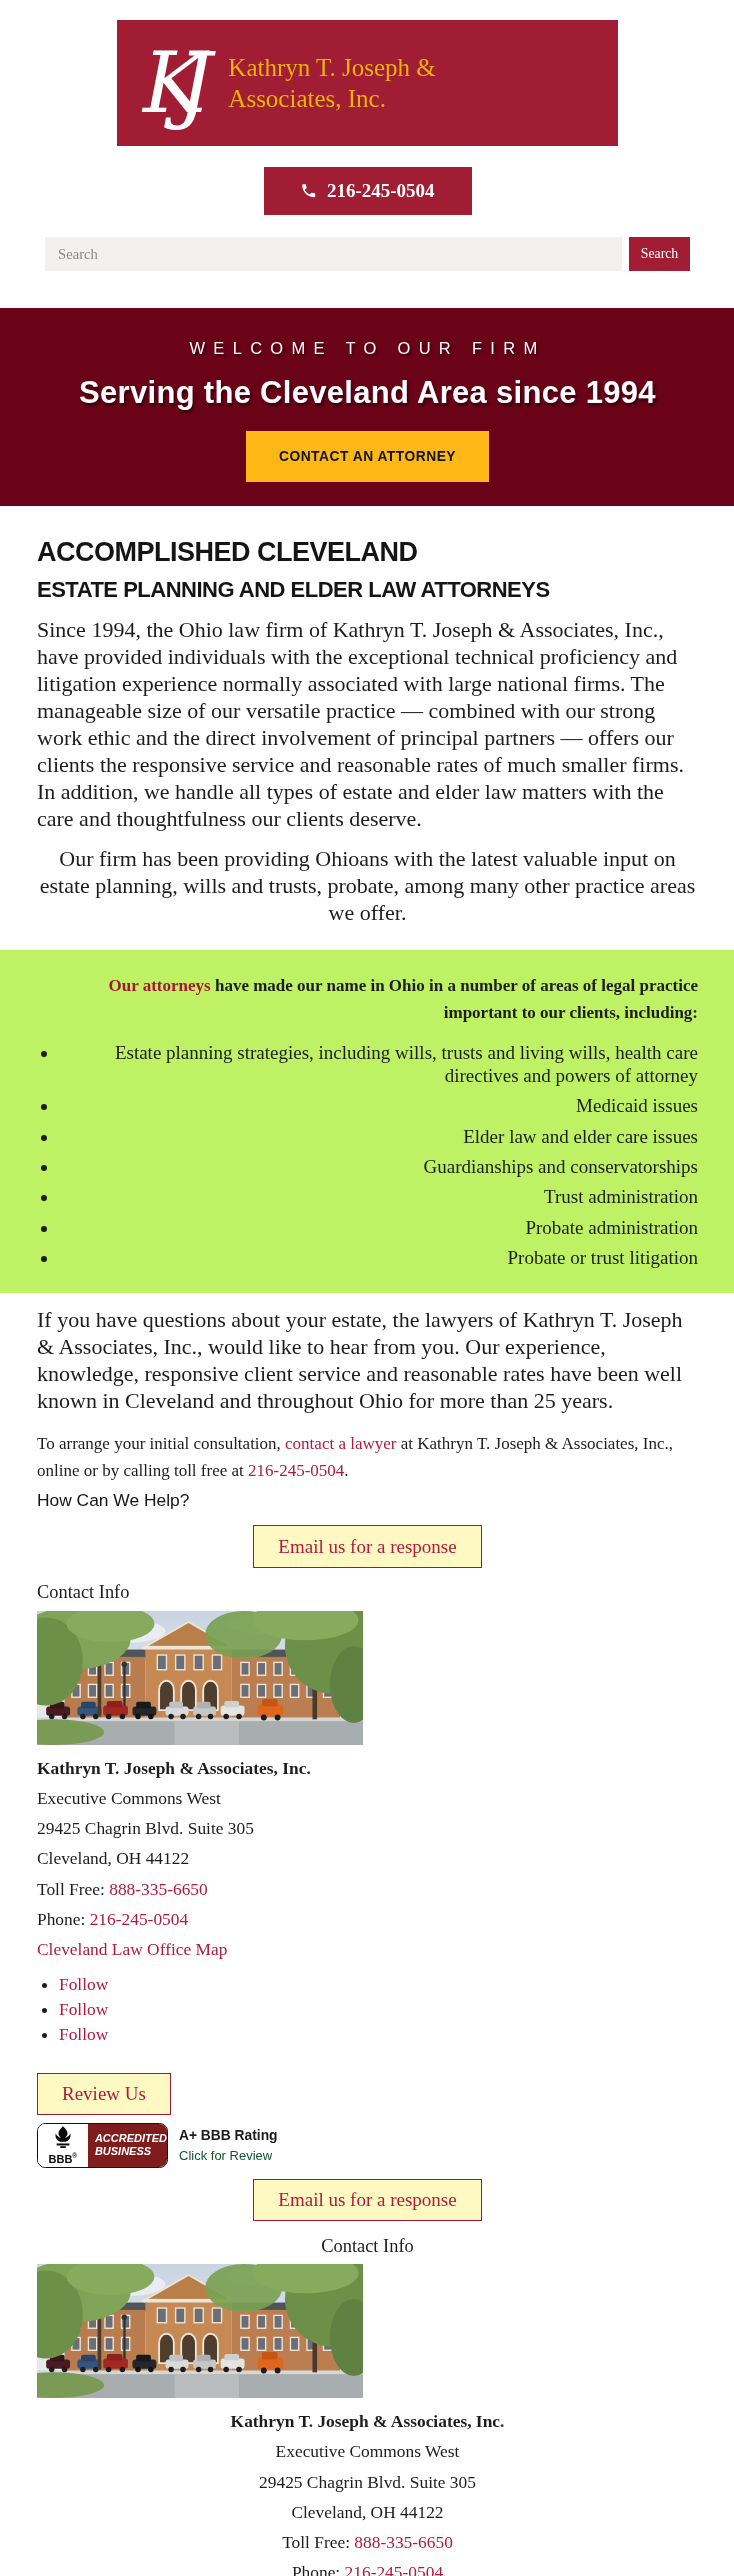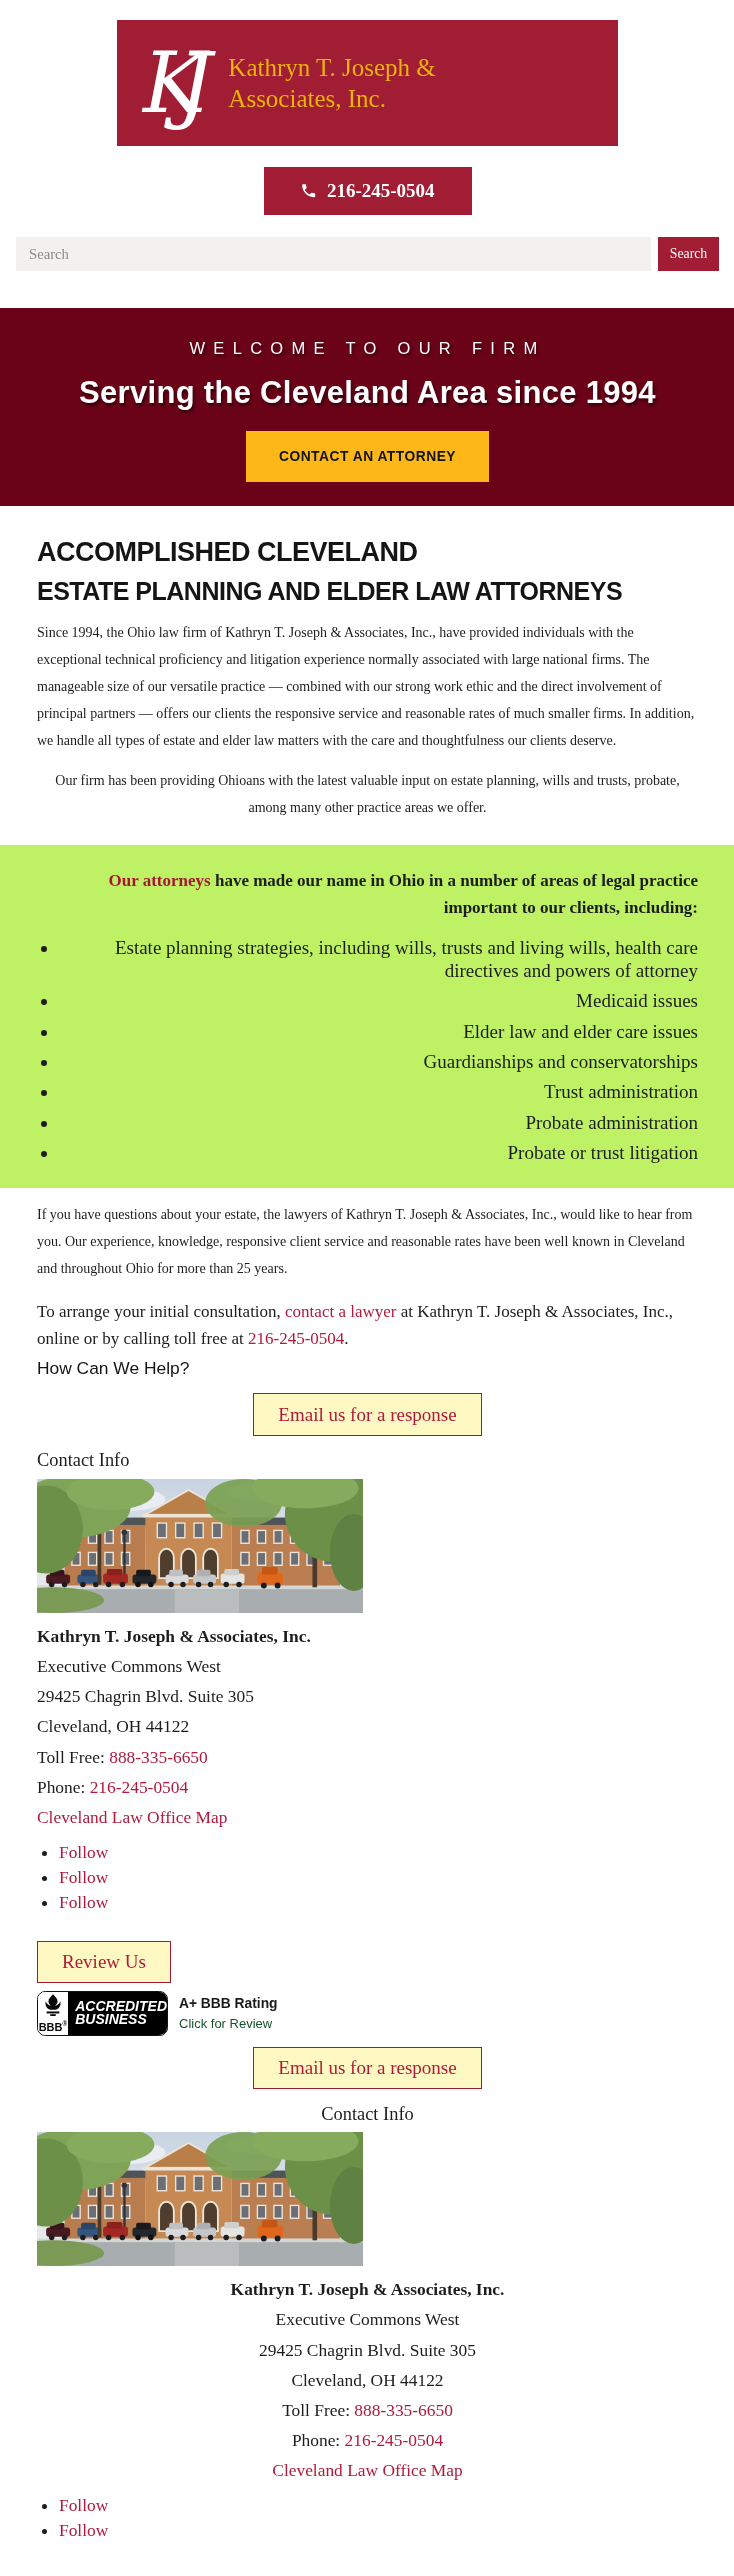--- a/index.html
+++ b/index.html
@@ -7,34 +7,34 @@
   a{text-decoration:none;cursor:pointer;}
   .red-link{color:#b01b3c;}
   
   .banner{width:501px;height:126px;margin:20px auto 0;background:#a01d33;display:flex;align-items:center;}
   .logo{color:#ffffff;font-family:"DejaVu Serif",serif;font-style:italic;line-height:1;margin-left:26px;white-space:nowrap;}
   .logo .lk{font-size:84px;}
   .logo .lj{font-size:84px;margin-left:-27.6px;}
   .brand{color:#eab308;font-size:25px;line-height:31px;margin-left:16.5px;}
   .phone-btn{width:208px;height:48px;margin:21px auto 0;background:#a01d33;color:#fff;display:flex;align-items:center;justify-content:center;gap:9.2px;font-size:19px;font-weight:bold;}
   .phone-btn svg{width:17.4px;height:17.4px;fill:#ffffff;}
-  .search-row{display:flex;margin:22px 16px 0;gap:7.3px;}
+  .search-row{display:flex;margin:22px 45px 0;gap:7.3px;}
   .search-row input{flex:1;height:34px;background:#f2f1ef;border:none;outline:none;padding:0 13px;font-family:"Liberation Serif",serif;font-size:14.7px;color:#555;}
   .search-row input::placeholder{color:#8a8a8a;}
   .search-row button{width:61px;height:34px;background:#a01d33;border:none;color:#fff;font-family:"Liberation Serif",serif;font-size:13.8px;cursor:pointer;}
   
   .hero{margin-top:37px;background:#6a0318;text-align:center;padding:31px 0 24px;}
   .hero .eyebrow{color:#fff;font-family:"Liberation Sans",sans-serif;font-size:16.5px;letter-spacing:8.3px;text-shadow:1.8px 1.8px 2.8px rgba(0,0,0,.45);}
   .hero h1{color:#fff;font-family:"Liberation Sans",sans-serif;font-size:31px;margin:16.5px 0 0;letter-spacing:0.3px;text-shadow:1.8px 2.8px 2.8px rgba(0,0,0,.45);}
   .cta{display:inline-block;margin-top:20px;background:#fdb717;color:#131313;font-family:"Liberation Sans",sans-serif;font-weight:bold;font-size:13.8px;letter-spacing:0.5px;padding:18.4px 33px;}
   
   .content{padding:0 37px;}
   h2.head1{font-family:"Liberation Sans",sans-serif;font-size:27px;letter-spacing:-0.5px;margin:31px 0 0;color:#151515;}
-  h3.head2{font-family:"Liberation Sans",sans-serif;font-size:25px;letter-spacing:-0.5px;margin:9.2px 0 0;color:#151515;}
-  p.body{font-size:14px;line-height:27px;margin:13px 0 0;}
+  h3.head2{font-family:"Liberation Sans",sans-serif;font-size:22px;letter-spacing:-0.5px;margin:9.2px 0 0;color:#151515;}
+  p.body{font-size:22px;line-height:27px;margin:13px 0 0;}
   p.center{text-align:center;}
   .band{margin-top:24px;background:#bef264;padding:22px 37px 16.5px;text-align:right;}
   .band .lead{font-size:17px;line-height:27px;font-weight:bold;margin:0;}
   .band .lead .ra{color:#a81636;}
   .band ul{margin:14.7px 0 0;padding-left:22px;}
   .band li{font-size:19px;line-height:23px;margin:7.3px 0;}
   .arrange{font-size:17px;line-height:27px;margin:16.5px 0 0;}
   .how{font-family:"Liberation Sans",sans-serif;font-size:17.4px;margin:5.5px 0 0;color:#151515;}
   .outline-btn{display:inline-block;border:1.8px solid #9e1b36;color:#b01b3c;font-size:19px;padding:9.2px 24px;background:#fef9c3;}
   .center-wrap{text-align:center;margin-top:14.7px;}
@@ -47,21 +47,21 @@
   .contact-block.centered{text-align:center;}
   ul.follow{margin:13px 0 0;padding-left:22px;}
   ul.follow li{font-size:17.4px;line-height:23px;margin:1.8px 0;}
   .review-row{margin-top:27.6px;}
   
   .bbb-row{display:flex;align-items:center;gap:11px;margin-top:7.3px;}
   .bbb-seal{width:129px;height:43px;border-radius:8.3px;overflow:hidden;display:flex;border:0.9px solid #111;}
   .bbb-left{width:50px;background:#fff;display:flex;flex-direction:column;align-items:center;justify-content:flex-end;padding-bottom:1.8px;}
   .bbb-left svg{width:20px;height:24px;}
   .bbb-left .bbb-word{font-family:"Liberation Sans",sans-serif;font-weight:bold;font-size:11px;color:#0a0a0a;line-height:11px;}
-  .bbb-right{flex:1;background:#000000;color:#fff;display:flex;flex-direction:column;justify-content:center;padding-left:7.3px;font-family:"Liberation Sans",sans-serif;font-weight:bold;font-style:italic;font-size:14px;line-height:13px;}
+  .bbb-right{flex:1;background:#7f1d1d;color:#fff;display:flex;flex-direction:column;justify-content:center;padding-left:7.3px;font-family:"Liberation Sans",sans-serif;font-weight:bold;font-style:italic;font-size:11px;line-height:13px;}
   .bbb-text .rating{font-family:"Liberation Sans",sans-serif;font-weight:bold;font-size:13.8px;color:#1b1b1b;}
   .bbb-text .click{font-family:"Liberation Sans",sans-serif;font-size:13px;color:#14532d;margin-top:5.5px;}
 </style>
 </head>
 <body>
 
 <div>
 
   <header>
     <div class="banner">

